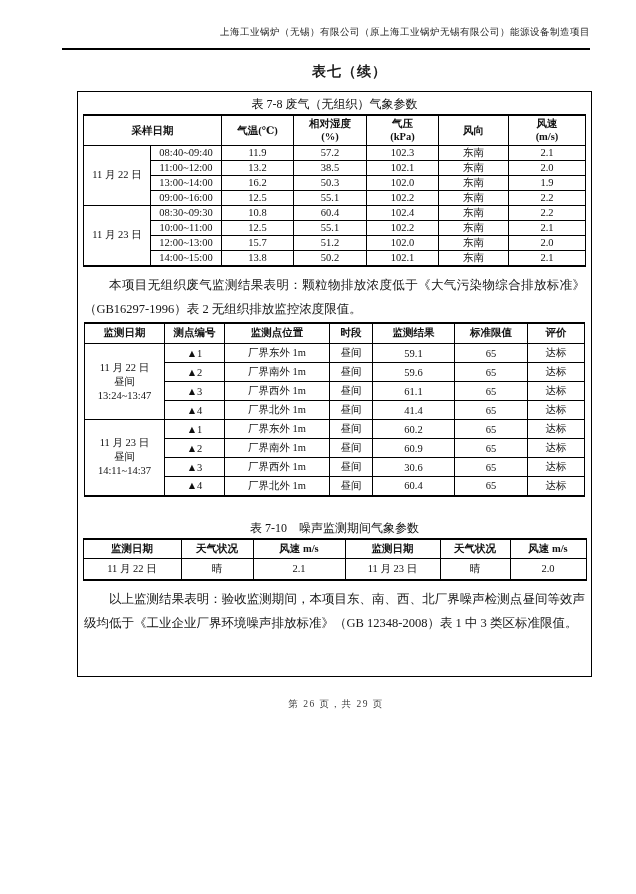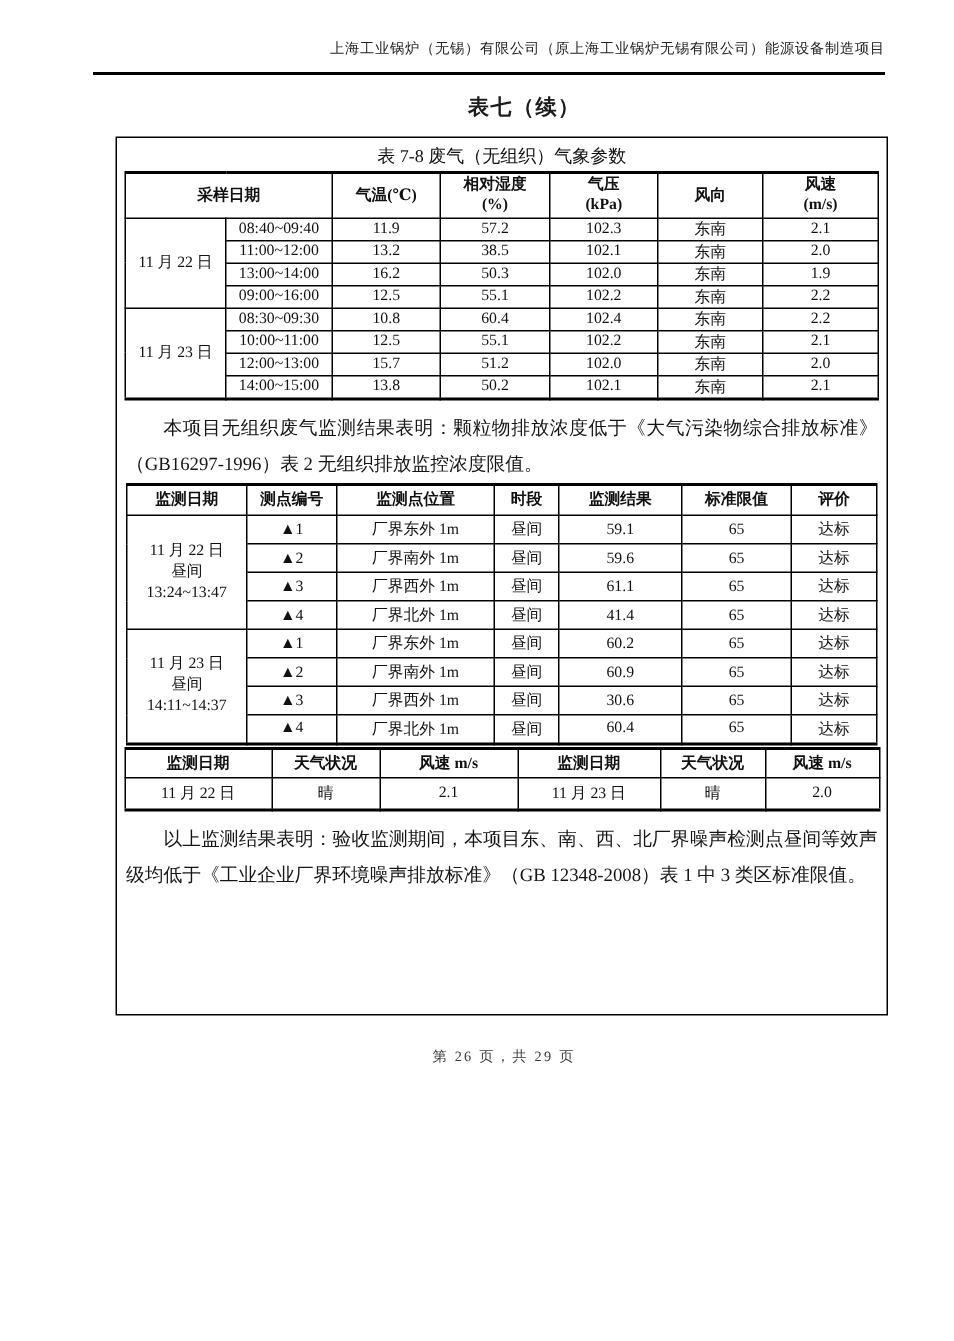--- a/index.html
+++ b/index.html
@@ -310,20 +310,21 @@
         <td>▲4</td>
         <td>厂界北外 1m</td>
         <td>昼间</td>
         <td>60.4</td>
         <td>65</td>
         <td>达标</td>
       </tr>
     </tbody>
   </table>
 
+  <div class="tbl-title t710-title">表 7-10　噪声监测期间气象参数</div>
 
   <table class="t710">
     <colgroup>
       <col style="width:98px">
         <col style="width:72px">
         <col style="width:92px">
         <col style="width:95px">
         <col style="width:70px">
         <col style="width:76px">
     </colgroup>

